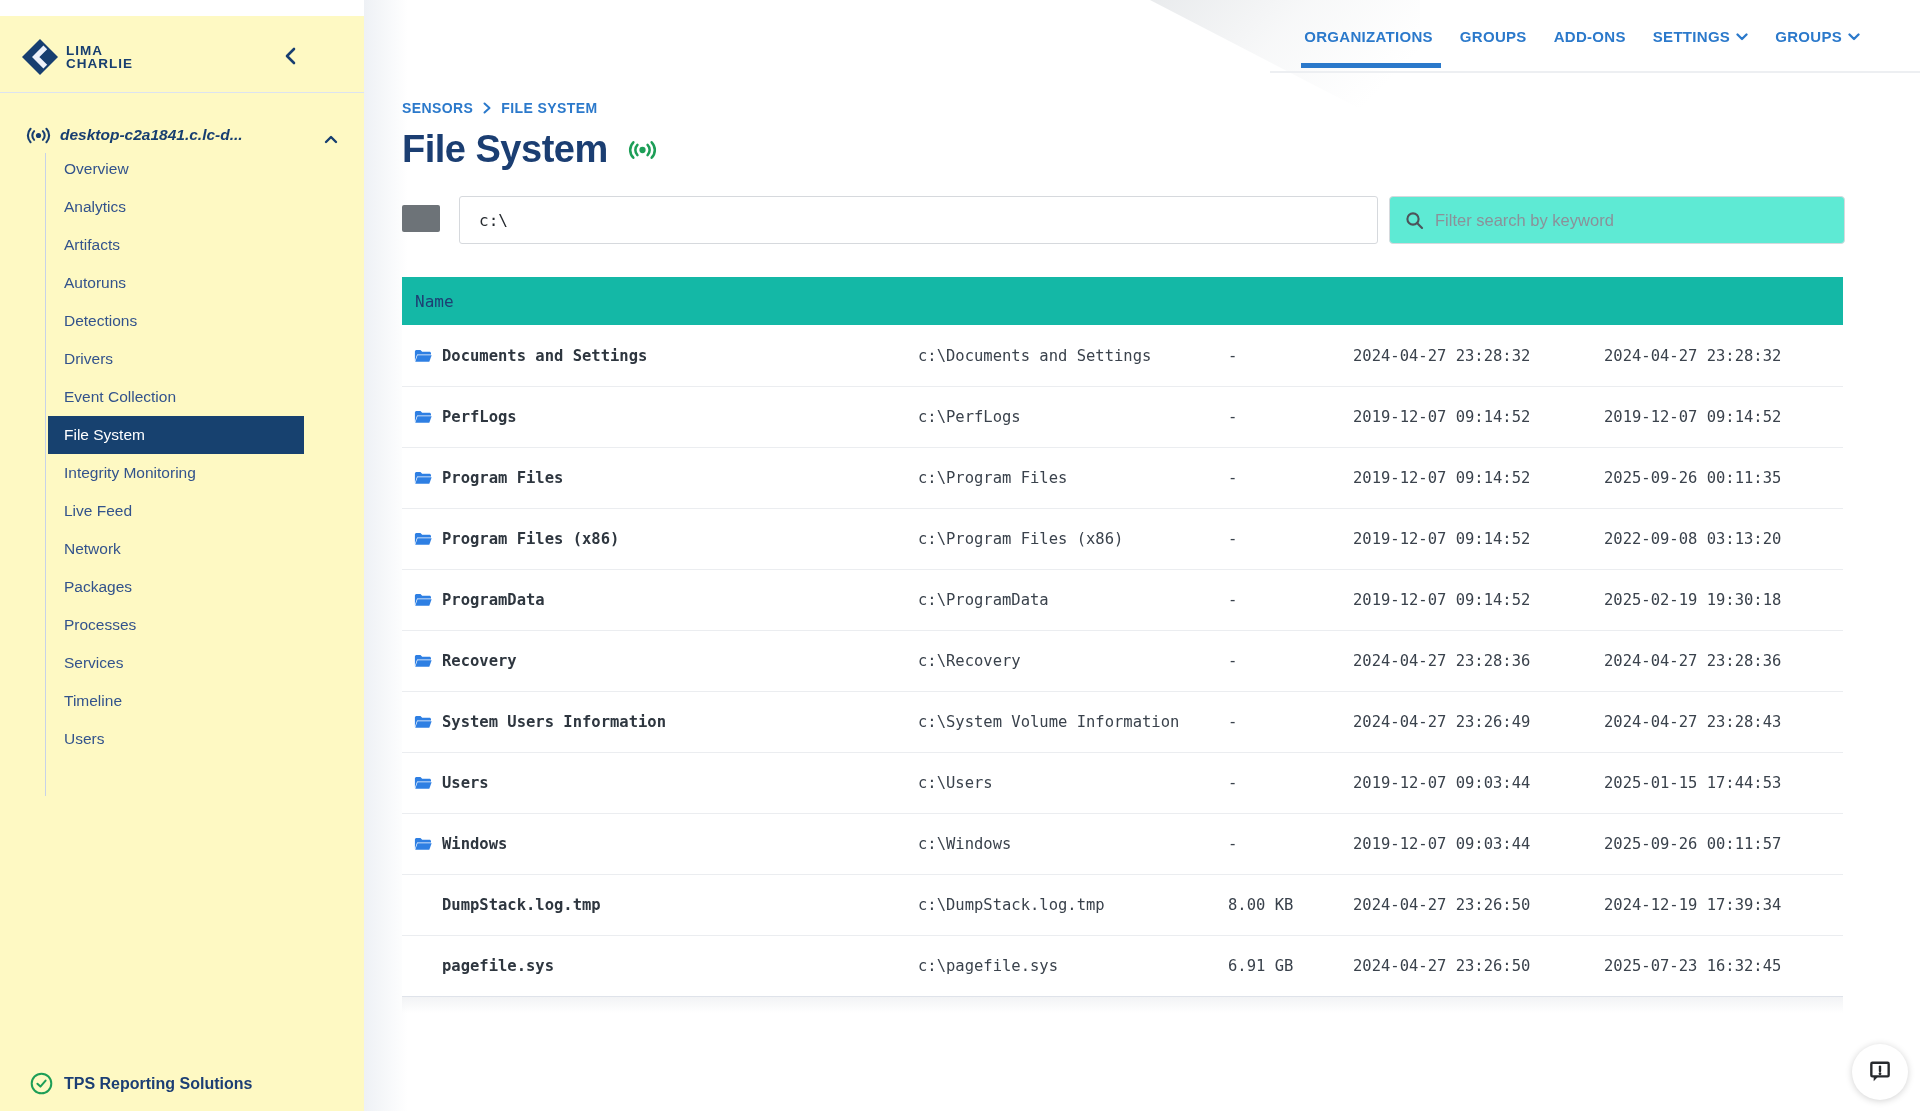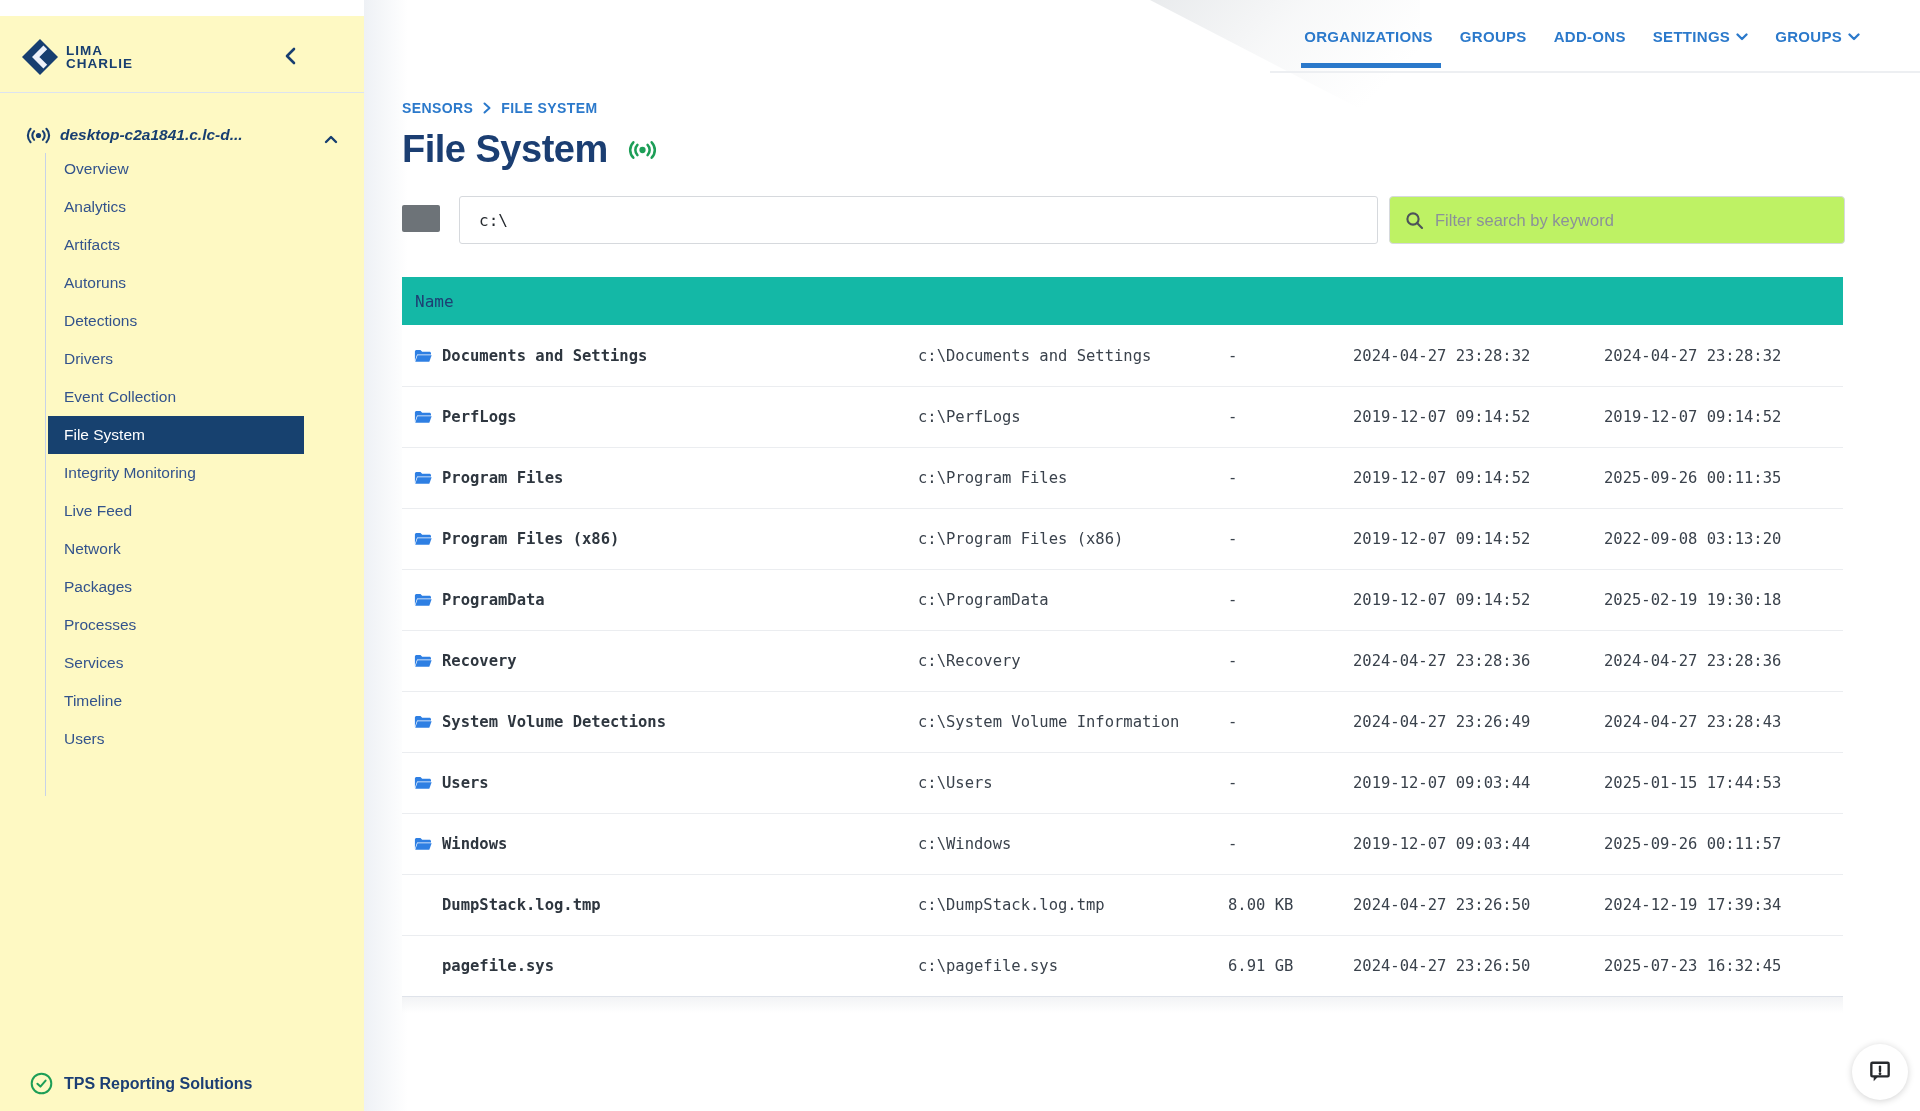--- a/index.html
+++ b/index.html
@@ -48,21 +48,21 @@
   .crumb { cursor:pointer; }
   .page-title-row { position:absolute; left:38px; top:128px; display:flex; align-items:center; gap:20px; }
   .page-title { font-size:38px; font-weight:800; letter-spacing:-.5px; color:#1b3e72; }
 
   
   .gray-box { position:absolute; left:38px; top:205px; width:38px; height:27px; background:#6d7378;
               border-radius:2px; cursor:pointer; }
   .path-input { position:absolute; left:95px; top:196px; width:919px; height:48px; background:#fff;
                 border:1px solid #d6d9dd; border-radius:3px; padding-left:19px;
                 font-family:"DejaVu Sans Mono", monospace; font-size:16px; color:#24292e; outline:none; }
-  .filter-box { position:absolute; left:1025px; top:196px; width:456px; height:48px; background:#bef264;
+  .filter-box { position:absolute; left:1025px; top:196px; width:456px; height:48px; background:#5eead4;
                 border:1px solid #d6d9dd; border-radius:4px; display:flex; align-items:center;
                 gap:11px; padding-left:15px; }
   .filter-input { border:none; outline:none; flex:1; font-size:16.5px; color:#333;
                   font-family:"Liberation Sans", sans-serif; background:transparent; }
   .filter-input::placeholder { color:#8b9199; }
 
   
   .table { position:absolute; left:38px; top:277px; width:1441px; }
   .thead { height:48px; background:#14b8a6; display:flex; align-items:center; padding-left:13px;
            font-family:"DejaVu Sans Mono", monospace; font-size:16px; color:#1e3f73; }
@@ -314,21 +314,21 @@
           <span class="cell c-date1">2024-04-27 23:28:36</span>
           <span class="cell c-date2">2024-04-27 23:28:36</span>
         </div>
         <div class="trow">
           <span class="c-icon">
             <svg width="18" height="15" viewBox="0 0 20 16">
               <path d="M1 3.1c0-.9.8-1.7 1.7-1.7h4.5l1.9 1.9h8.1c.9 0 1.7.8 1.7 1.7v1.2H3.4L1 13.5z" fill="#2e7fe3"></path>
               <path d="M3.9 7.1h15.7l-2.6 7.2H1.4z" fill="#2e7fe3"></path>
             </svg>
           </span>
-          <span class="cell c-name">System Volume Detections</span>
+          <span class="cell c-name">System Users Information</span>
           <span class="cell c-path">c:\System Volume Information</span>
           <span class="cell c-size">-</span>
           <span class="cell c-date1">2024-04-27 23:26:49</span>
           <span class="cell c-date2">2024-04-27 23:28:43</span>
         </div>
         <div class="trow">
           <span class="c-icon">
             <svg width="18" height="15" viewBox="0 0 20 16">
               <path d="M1 3.1c0-.9.8-1.7 1.7-1.7h4.5l1.9 1.9h8.1c.9 0 1.7.8 1.7 1.7v1.2H3.4L1 13.5z" fill="#2e7fe3"></path>
               <path d="M3.9 7.1h15.7l-2.6 7.2H1.4z" fill="#2e7fe3"></path>

